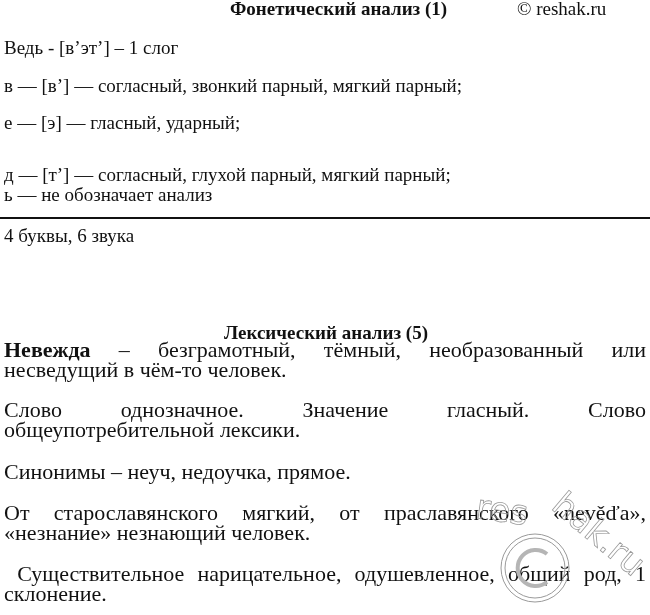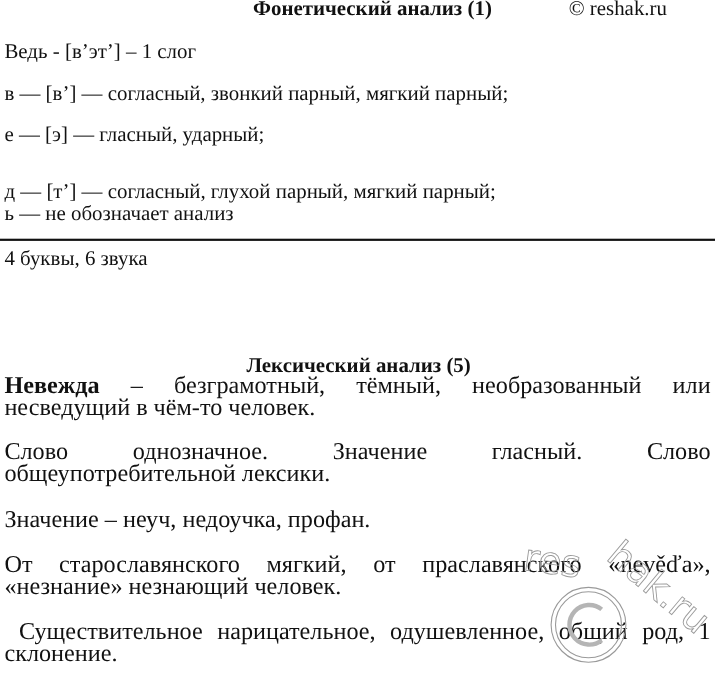--- a/index.html
+++ b/index.html
@@ -71,21 +71,21 @@
 <div class="rule"></div>
 
 <div class="abs line" style="top:225px;">4 буквы, 6 звука</div>
 
 <div class="abs title" style="left:224px; top:298px;margin-top:24px;">Лексический анализ (5)</div>
 
 <div class="para" style="top:340px;"><span class="bold">Невежда</span><span> – безграмотный, тёмный, необразованный или несведущий в чём-то человек.</span></div>
 
 <div class="para" style="top:400px;">Слово однозначное. Значение гласный. Слово общеупотребительной лексики.</div>
 
-<div class="para" style="top:462px;">Значение – неуч, недоучка, профан.</div>
+<div class="para" style="top:462px;">Синонимы – неуч, недоучка, прямое.</div>
 
 <div class="para" style="top:503px;">От старославянского мягкий, от праславянского «nevěďa», «незнание» незнающий человек.</div>
 
 <div class="para" style="top:564px; white-space: pre-wrap;"> Существительное нарицательное, одушевленное, общий род, 1 склонение.</div>
 
 <svg class="watermark" viewBox="0 0 195 127">
   <g fill="none" stroke="#9a9a9a" stroke-width="1">
     <circle cx="80" cy="80" r="34"></circle>
     <circle cx="80" cy="80" r="30"></circle>
     <path d="M92 66 A18 18 0 1 0 92 94" stroke-width="4" stroke="#b5b5b5"></path>

